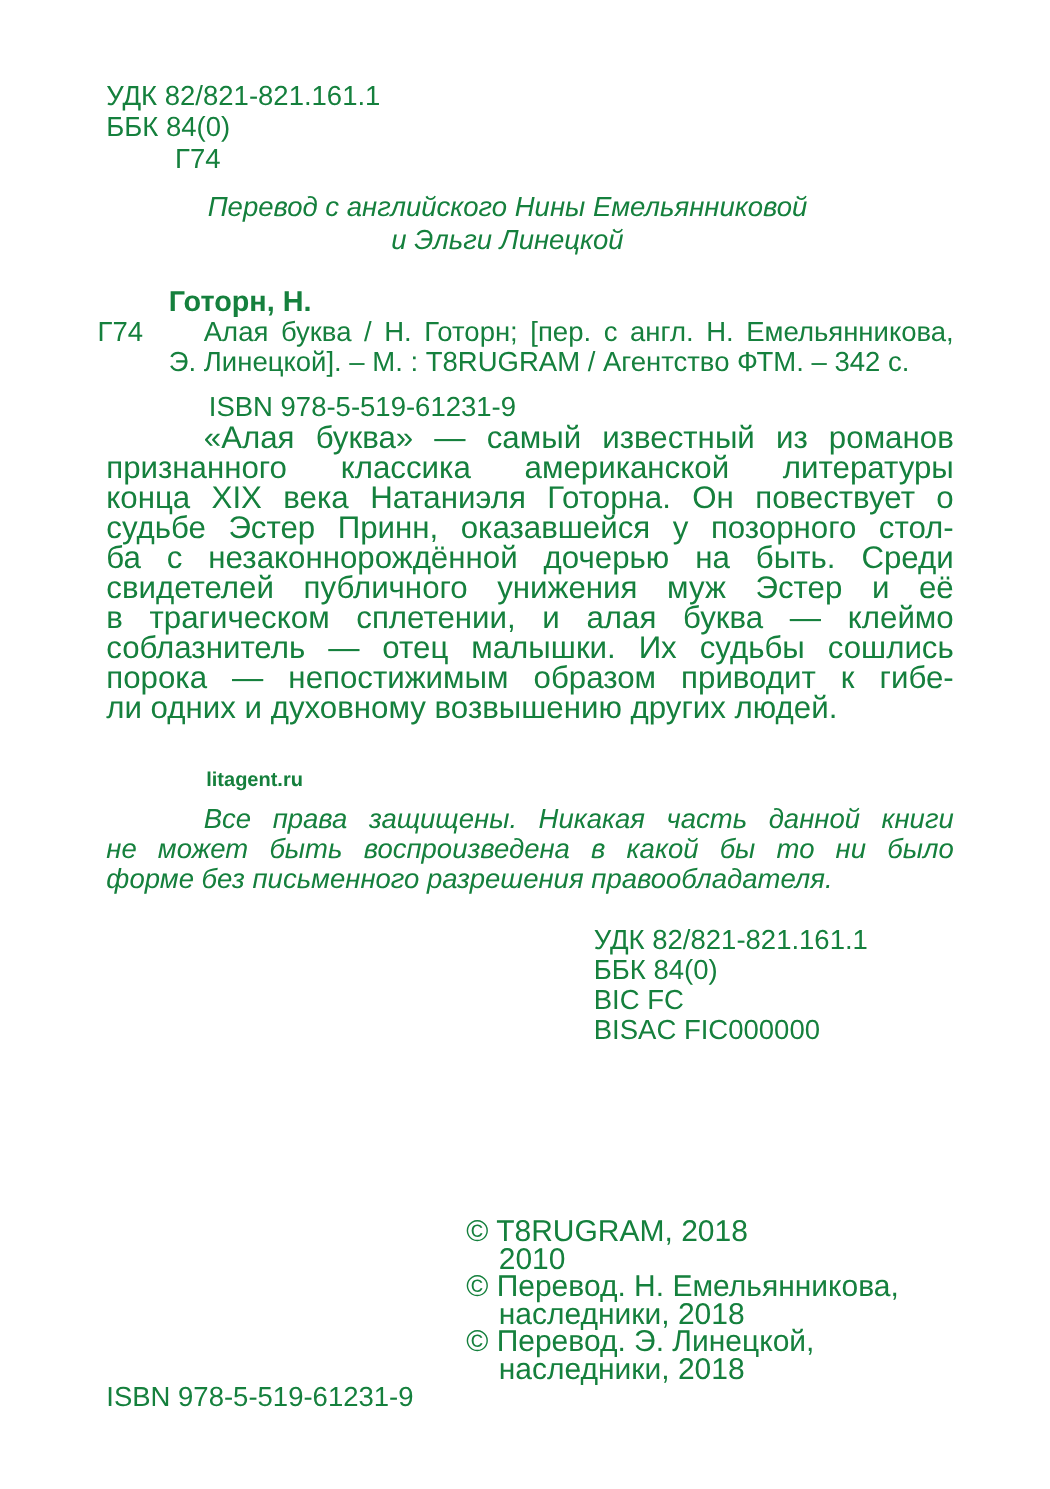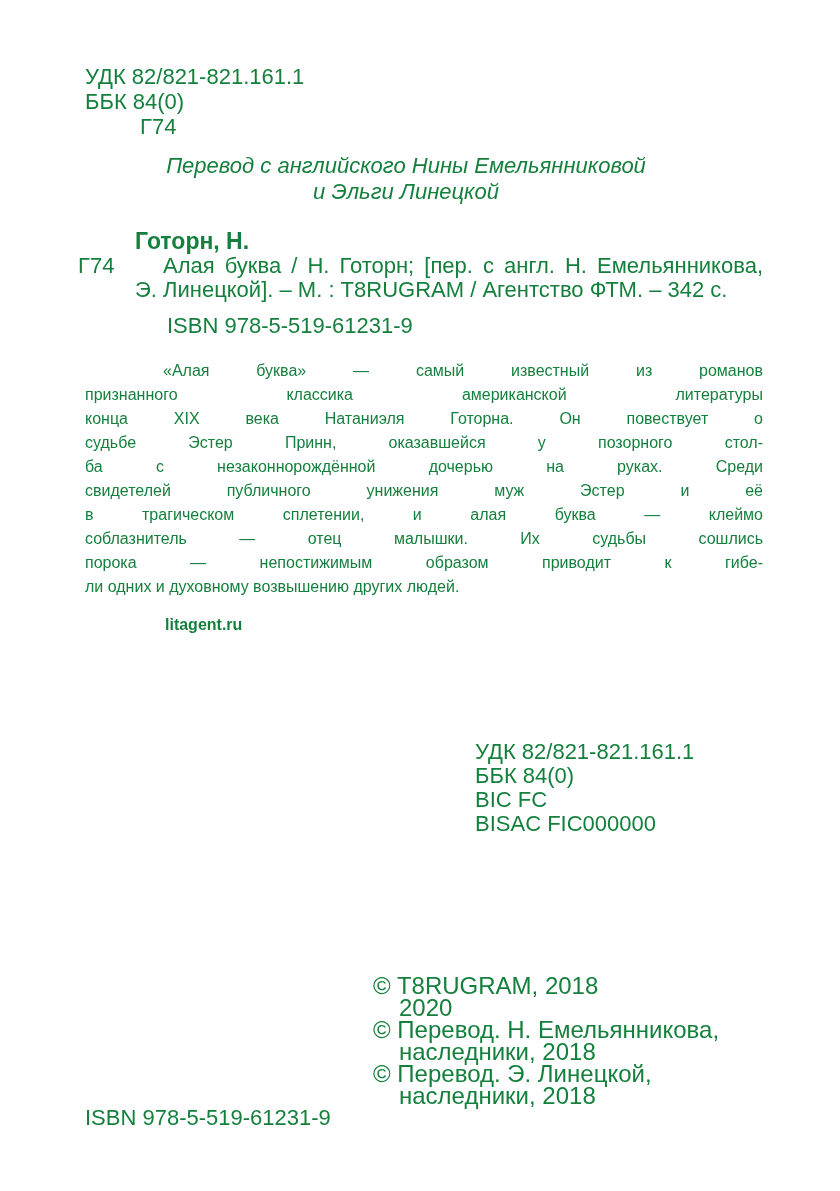--- a/index.html
+++ b/index.html
@@ -19,21 +19,21 @@
                 font-style:italic; line-height:26px; }
   
   .card-author { left:135px; top:228px; font-weight:bold; font-size:23px; white-space:nowrap; }
   .card-code   { left:78px;  top:253px; white-space:nowrap; }
   .card-line1  { left:163px; top:253px; width:600px;
                  text-align:justify; text-align-last:justify; white-space:nowrap; }
   .card-line1 span { display:inline-block; width:100%; text-align:justify; text-align-last:justify; }
   .card-line2  { left:135px; top:277px; white-space:nowrap; }
   .card-isbn   { left:167px; top:313px; white-space:nowrap; }
   
-  .annotation { left:85px; top:359px; width:678px; font-size:16px; line-height:24px; }
+  .annotation { left:85px; top:338px; width:678px; font-size:25px; line-height:24px; }
   .jl { text-align:justify; text-align-last:justify; }
   .firstline { padding-left:78px; }
   
   .litagent { left:165px; top:616px; font-weight:bold; font-size:16px; white-space:nowrap; }
   .rights { left:85px; top:643px; width:678px; font-style:italic; line-height:24px; }
   
   .codes2 { left:475px; top:740px; line-height:24px; white-space:nowrap; }
   
   .copyright { left:373px; top:975px; width:380px; font-size:24px; line-height:22px; }
   .copyright .cont { padding-left:26px; }
@@ -61,41 +61,46 @@
   <div class="abs card-code">Г74</div>
   <div class="abs card-line1"><span>Алая буква / Н. Готорн; [пер. с англ. Н. Емельянникова,</span></div>
   <div class="abs card-line2">Э. Линецкой]. – М. : T8RUGRAM / Агентство ФТМ. – 342 с.</div>
   <div class="abs card-isbn">ISBN 978-5-519-61231-9</div>
 
   <div class="abs annotation">
     <div class="jl firstline">«Алая буква» — самый известный из романов</div>
     <div class="jl">признанного классика американской литературы</div>
     <div class="jl">конца XIX века Натаниэля Готорна. Он повествует о</div>
     <div class="jl">судьбе Эстер Принн, оказавшейся у позорного стол-</div>
-    <div class="jl">ба с незаконнорождённой дочерью на руках. Среди</div>
+    <div class="jl">ба с незаконнорождённой дочерью на быть. Среди</div>
     <div class="jl">свидетелей публичного унижения муж Эстер и её</div>
     <div class="jl">в трагическом сплетении, и алая буква — клеймо</div>
     <div class="jl">соблазнитель — отец малышки. Их судьбы сошлись</div>
     <div class="jl">порока — непостижимым образом приводит к гибе-</div>
     <div>ли одних и духовному возвышению других людей.</div>
   </div>
 
   <div class="abs litagent">litagent.ru</div>
 
+  <div class="abs rights">
+    <div class="jl firstline">Все права защищены. Никакая часть данной книги</div>
+    <div class="jl">не может быть воспроизведена в какой бы то ни было</div>
+    <div>форме без письменного разрешения правообладателя.</div>
+  </div>
 
   <div class="abs codes2">
     <div>УДК 82/821-821.161.1</div>
     <div>ББК 84(0)</div>
     <div>BIC FC</div>
     <div>BISAC FIC000000</div>
   </div>
 
   <div class="abs copyright">
     <div>© T8RUGRAM, 2018</div>
-    <div class="cont">2020</div>
+    <div class="cont">2010</div>
     <div>© Перевод. Н. Емельянникова,</div>
     <div class="cont">наследники, 2018</div>
     <div>© Перевод. Э. Линецкой,</div>
     <div class="cont">наследники, 2018</div>
   </div>
 
   <div class="abs isbn-bottom">ISBN 978-5-519-61231-9</div>
 
 </div>
 

